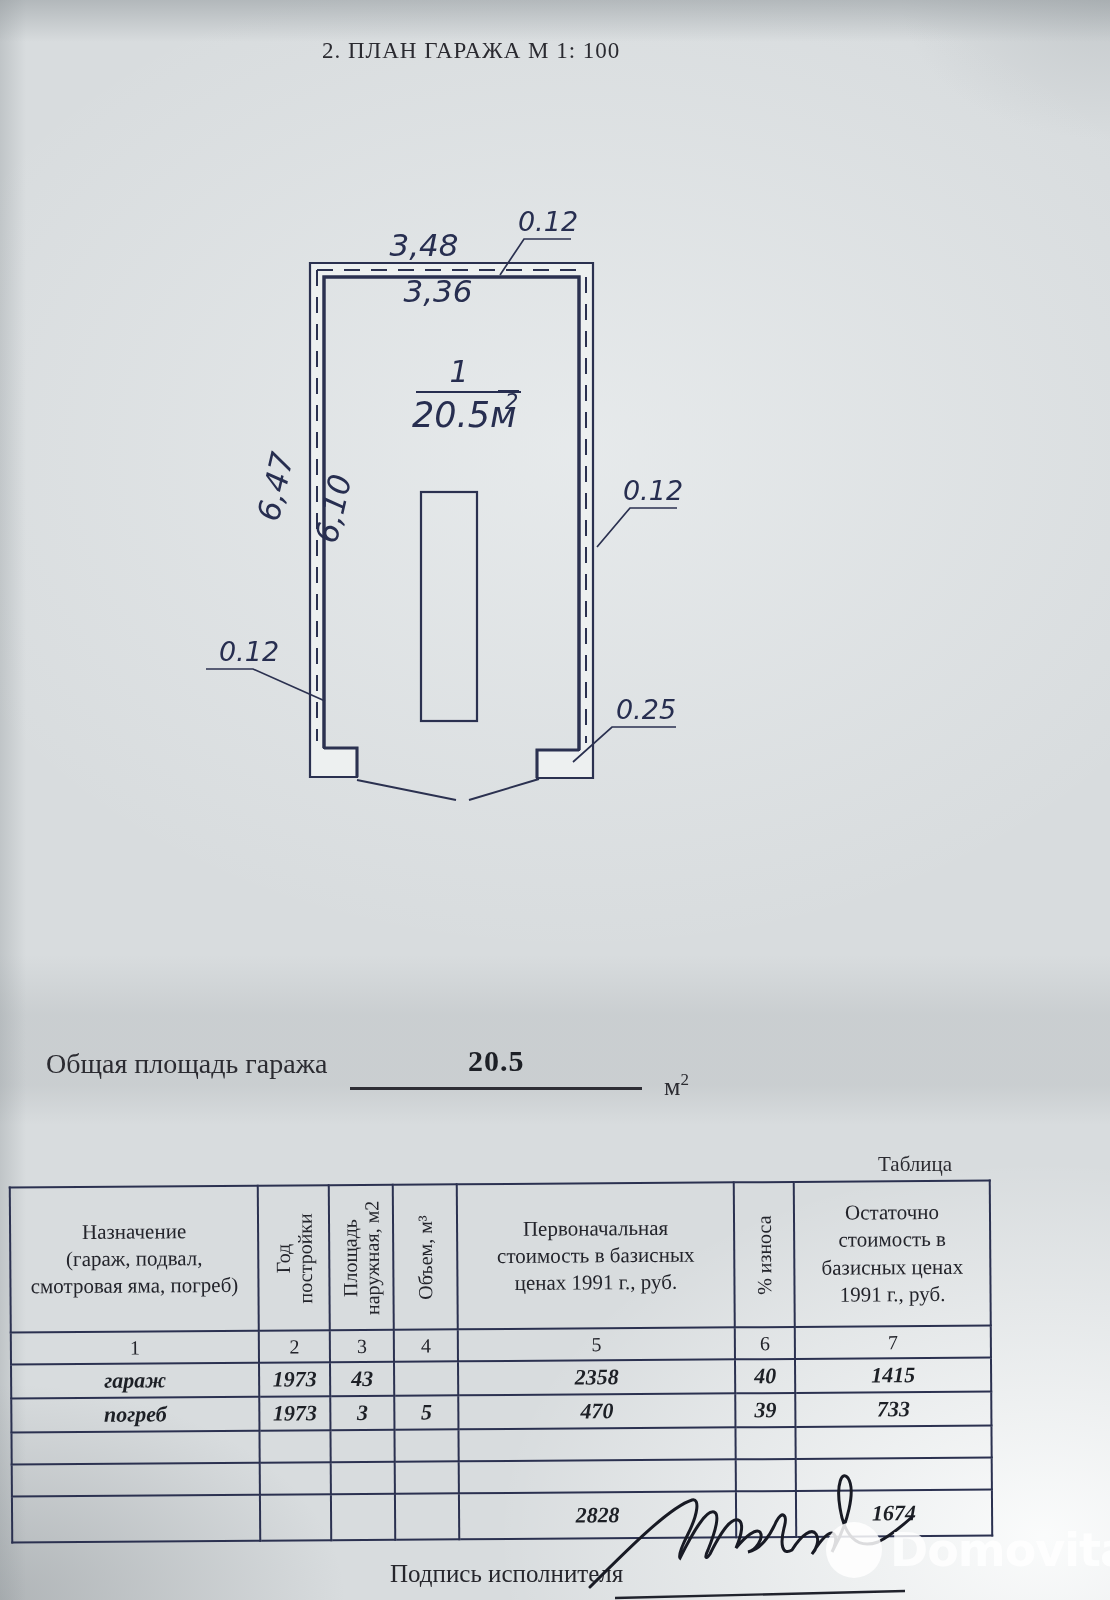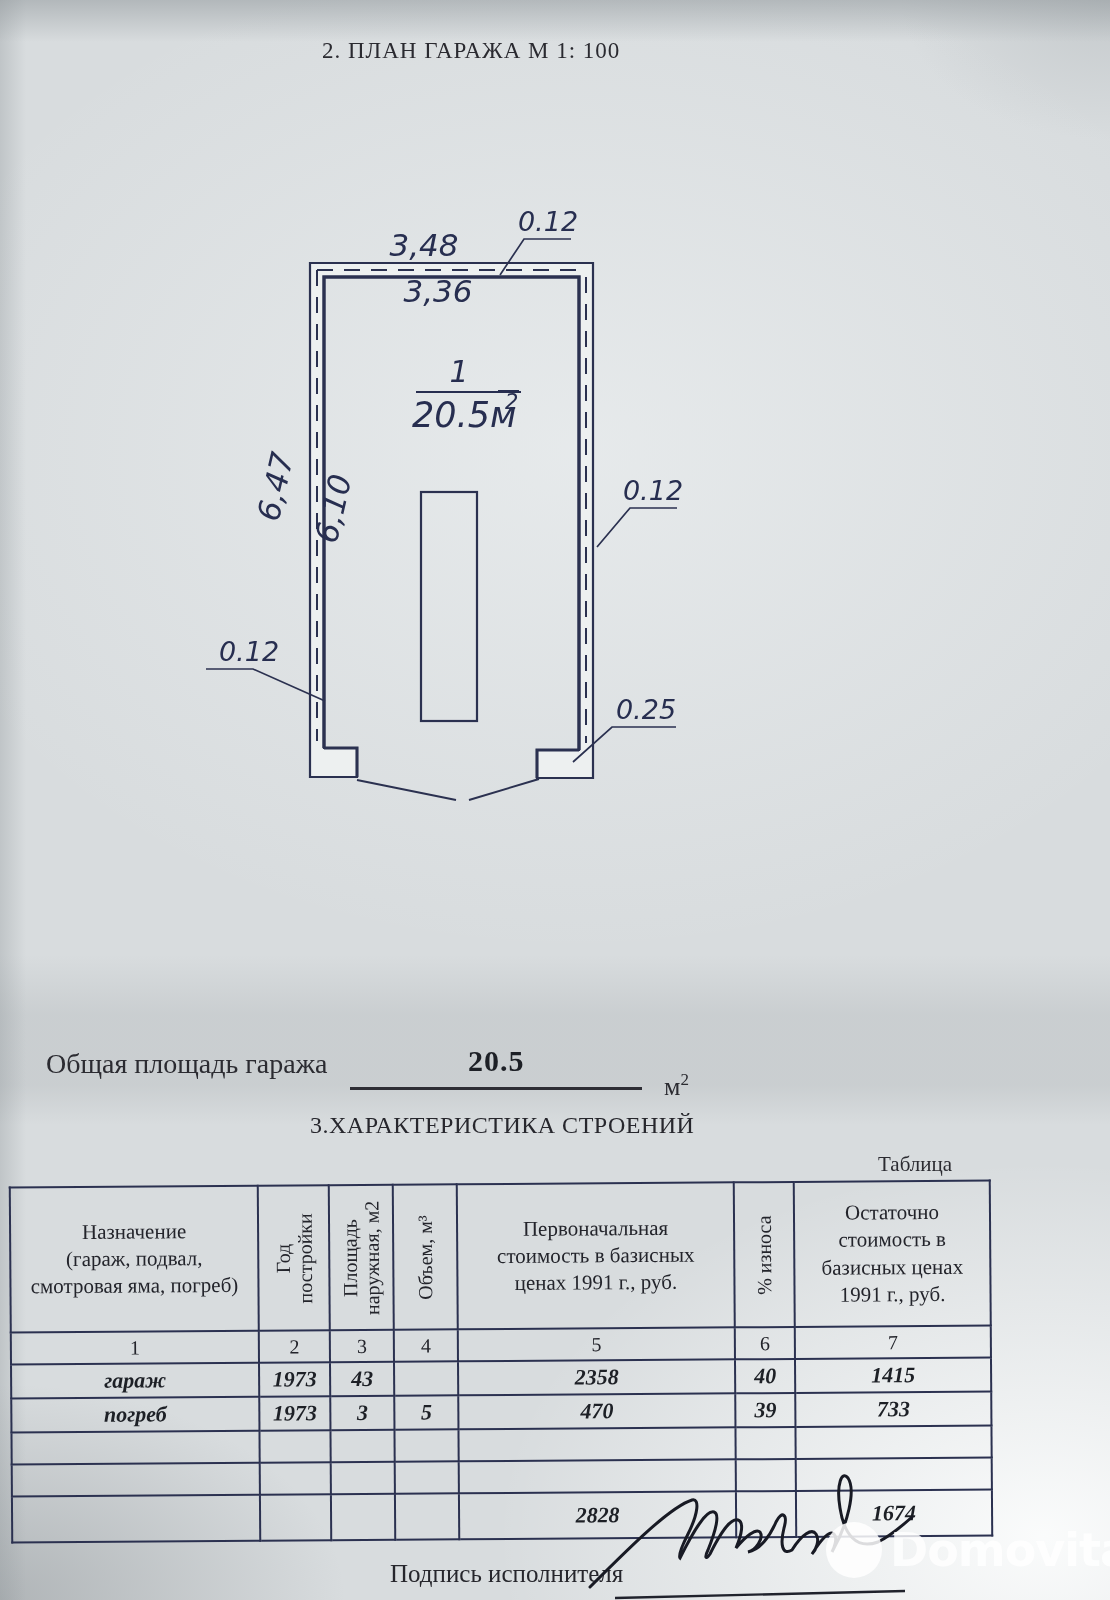--- a/index.html
+++ b/index.html
@@ -93,21 +93,20 @@
     <text class="dim" x="412" y="427" font-size="35">20.5м</text>
     <text class="dim" x="505" y="409" font-size="21">2</text>
     <path d="M498,391 H519" stroke="#272e50" stroke-width="2"></path>
   </svg>
 
   <div class="abs sum-label">Общая площадь гаража</div>
   <div class="abs sum-value">20.5</div>
   <div class="abs sum-underline"></div>
   <div class="abs sum-unit"><span>м</span><sup>2</sup></div>
 
-  <div class="abs sec-heading">3.ХАРАКТЕРИСТИКА СТРОЕНИЙ</div>
   <div class="abs tbl-label">Таблица</div>
 
   <table class="chars">
     <colgroup>
       <col style="width:248px">
         <col style="width:71px">
         <col style="width:64px">
         <col style="width:64px">
       <col style="width:277px">
         <col style="width:60px">

